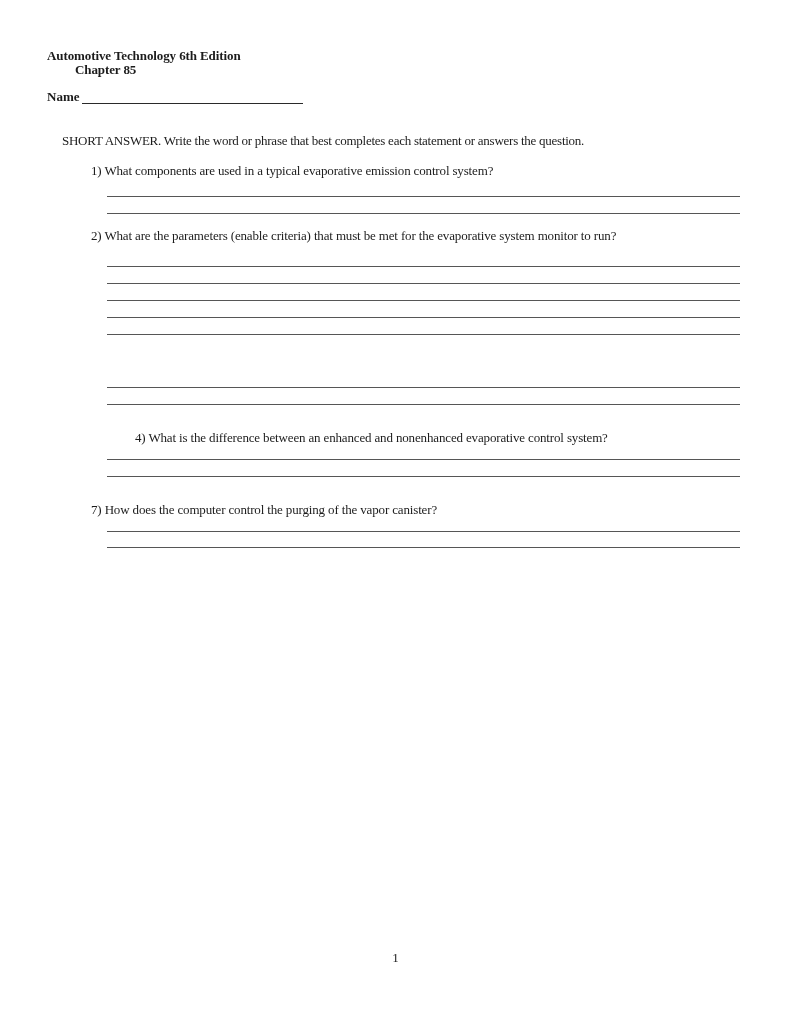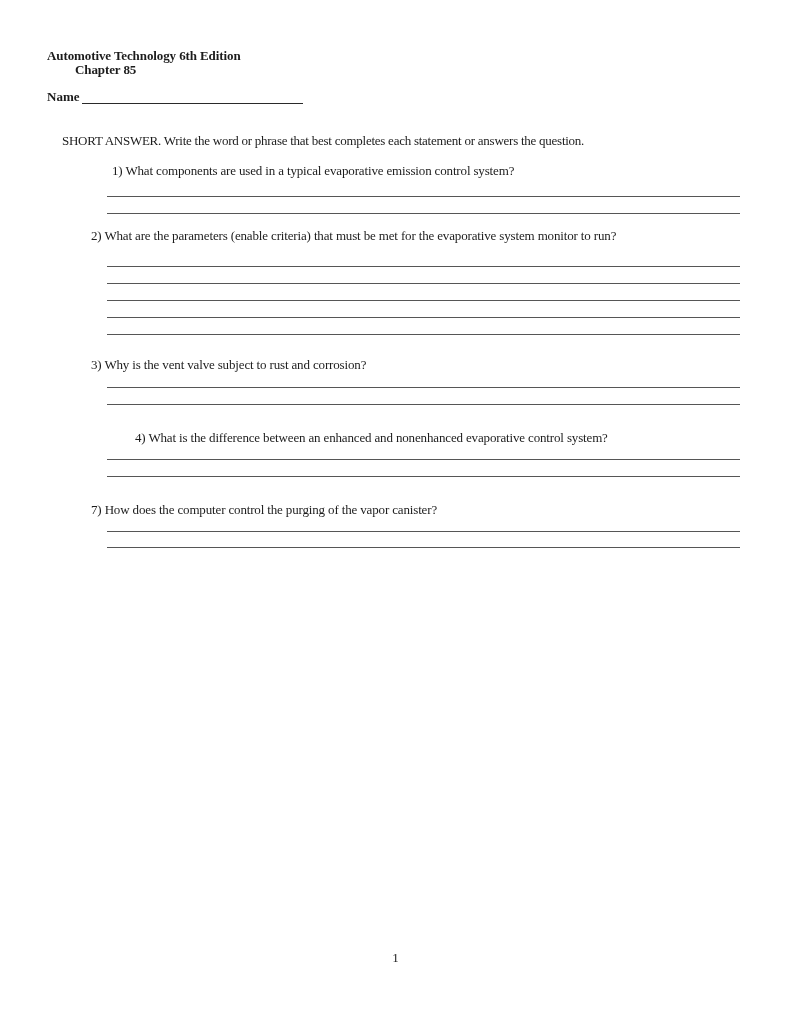--- a/index.html
+++ b/index.html
@@ -78,32 +78,31 @@
   <div class="abs hdr" style="top: 48px;">Automotive Technology 6th Edition</div>
   <div class="abs hdr" style="top: 62px; margin-left: 28px;">Chapter 85</div>
 
   <div class="abs name-row">
     <span class="name-label">Name</span>
     <span class="name-line"></span>
   </div>
 
   <div class="abs instruction">SHORT ANSWER.  Write the word or phrase that best completes each statement or answers the question.</div>
 
-  <div class="abs question-text" style="top: 163px; margin-left: 21px;">1) What components are used in a typical evaporative emission control system?</div>
+  <div class="abs question-text" style="top: 163px;">1) What components are used in a typical evaporative emission control system?</div>
   <div class="answer-line" style="top: 196px;"></div>
   <div class="answer-line" style="top: 213px;"></div>
 
   <div class="abs question-text" style="top: 228px;">2) What are the parameters (enable criteria) that must be met for the evaporative system monitor to run?</div>
   <div class="answer-line" style="top: 266px;"></div>
   <div class="answer-line" style="top: 283px;"></div>
   <div class="answer-line" style="top: 300px;"></div>
   <div class="answer-line" style="top: 317px;"></div>
   <div class="answer-line" style="top: 334px;"></div>
 
-  <div class="abs question-text" style="top: 357px;">3) Why is the vent valve subject to rust and corrosion?</div>
   <div class="answer-line" style="top: 387px;"></div>
   <div class="answer-line" style="top: 404px;"></div>
 
   <div class="abs question-text" style="top: 430px; margin-left: 44px;">4) What is the difference between an enhanced and nonenhanced evaporative control system?</div>
   <div class="answer-line" style="top: 459px;"></div>
   <div class="answer-line" style="top: 476px;"></div>
 
   <div class="abs question-text" style="top: 502px;">7) How does the computer control the purging of the vapor canister?</div>
   <div class="answer-line" style="top: 531px;"></div>
   <div class="answer-line" style="top: 547px;"></div>

